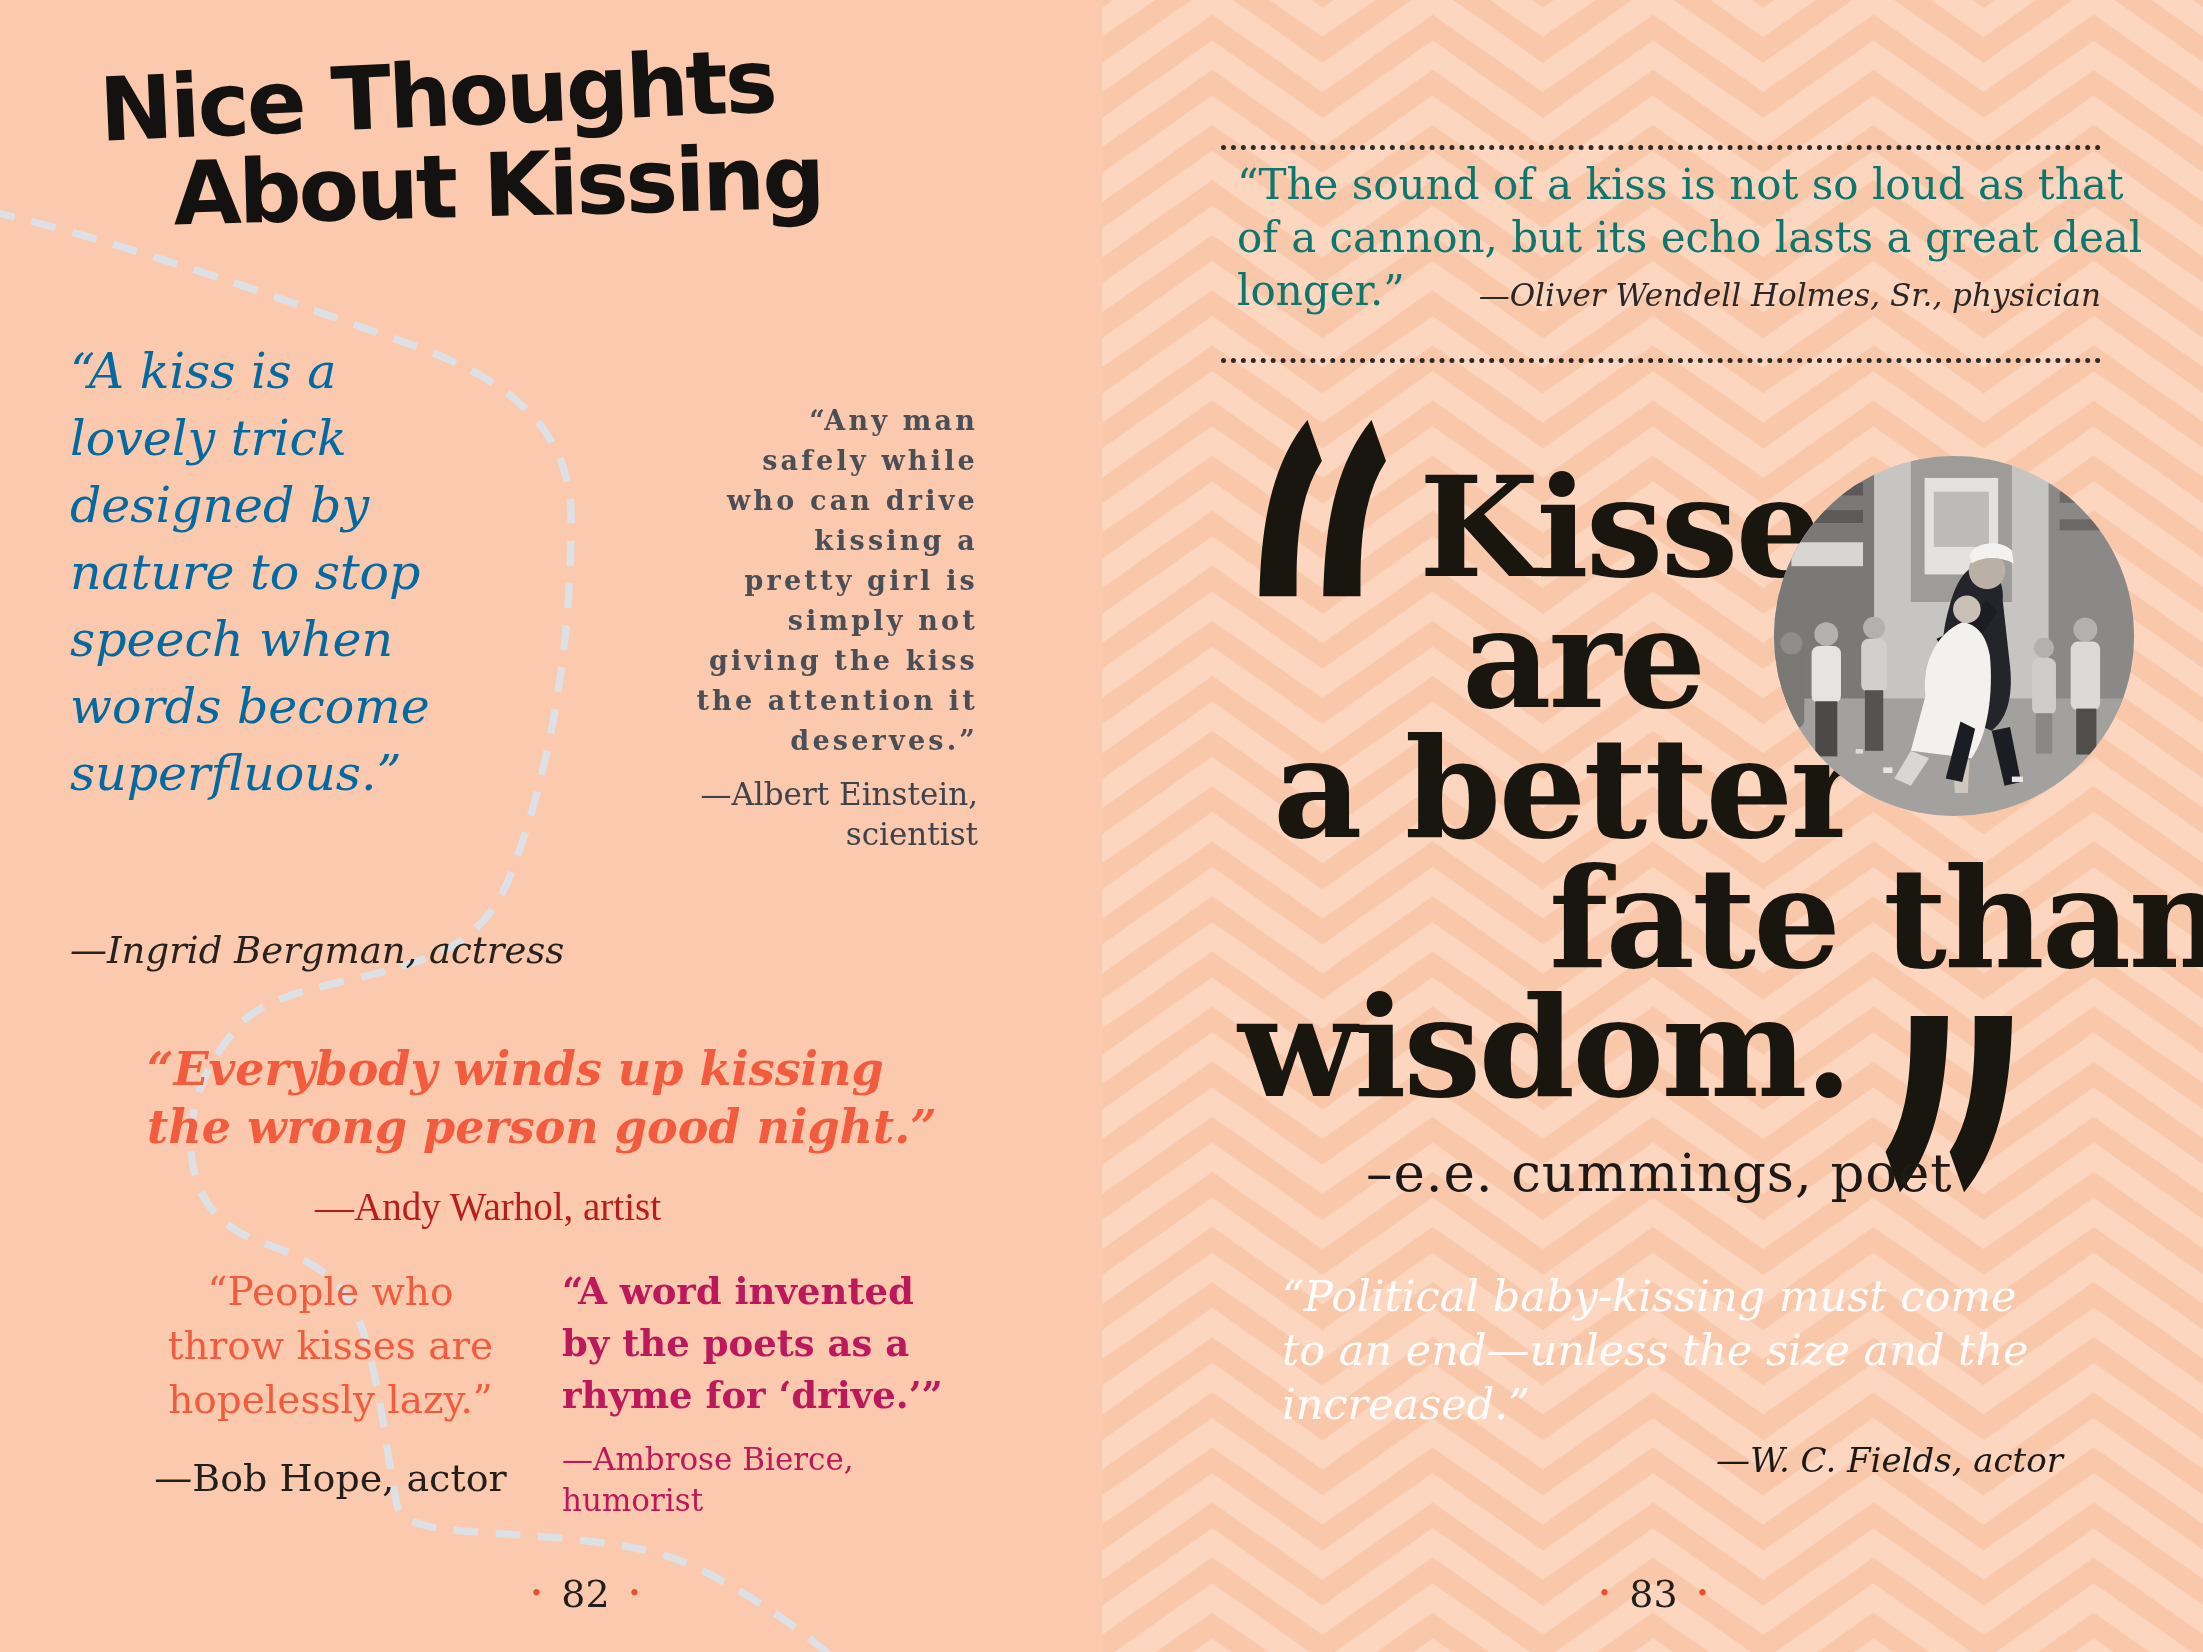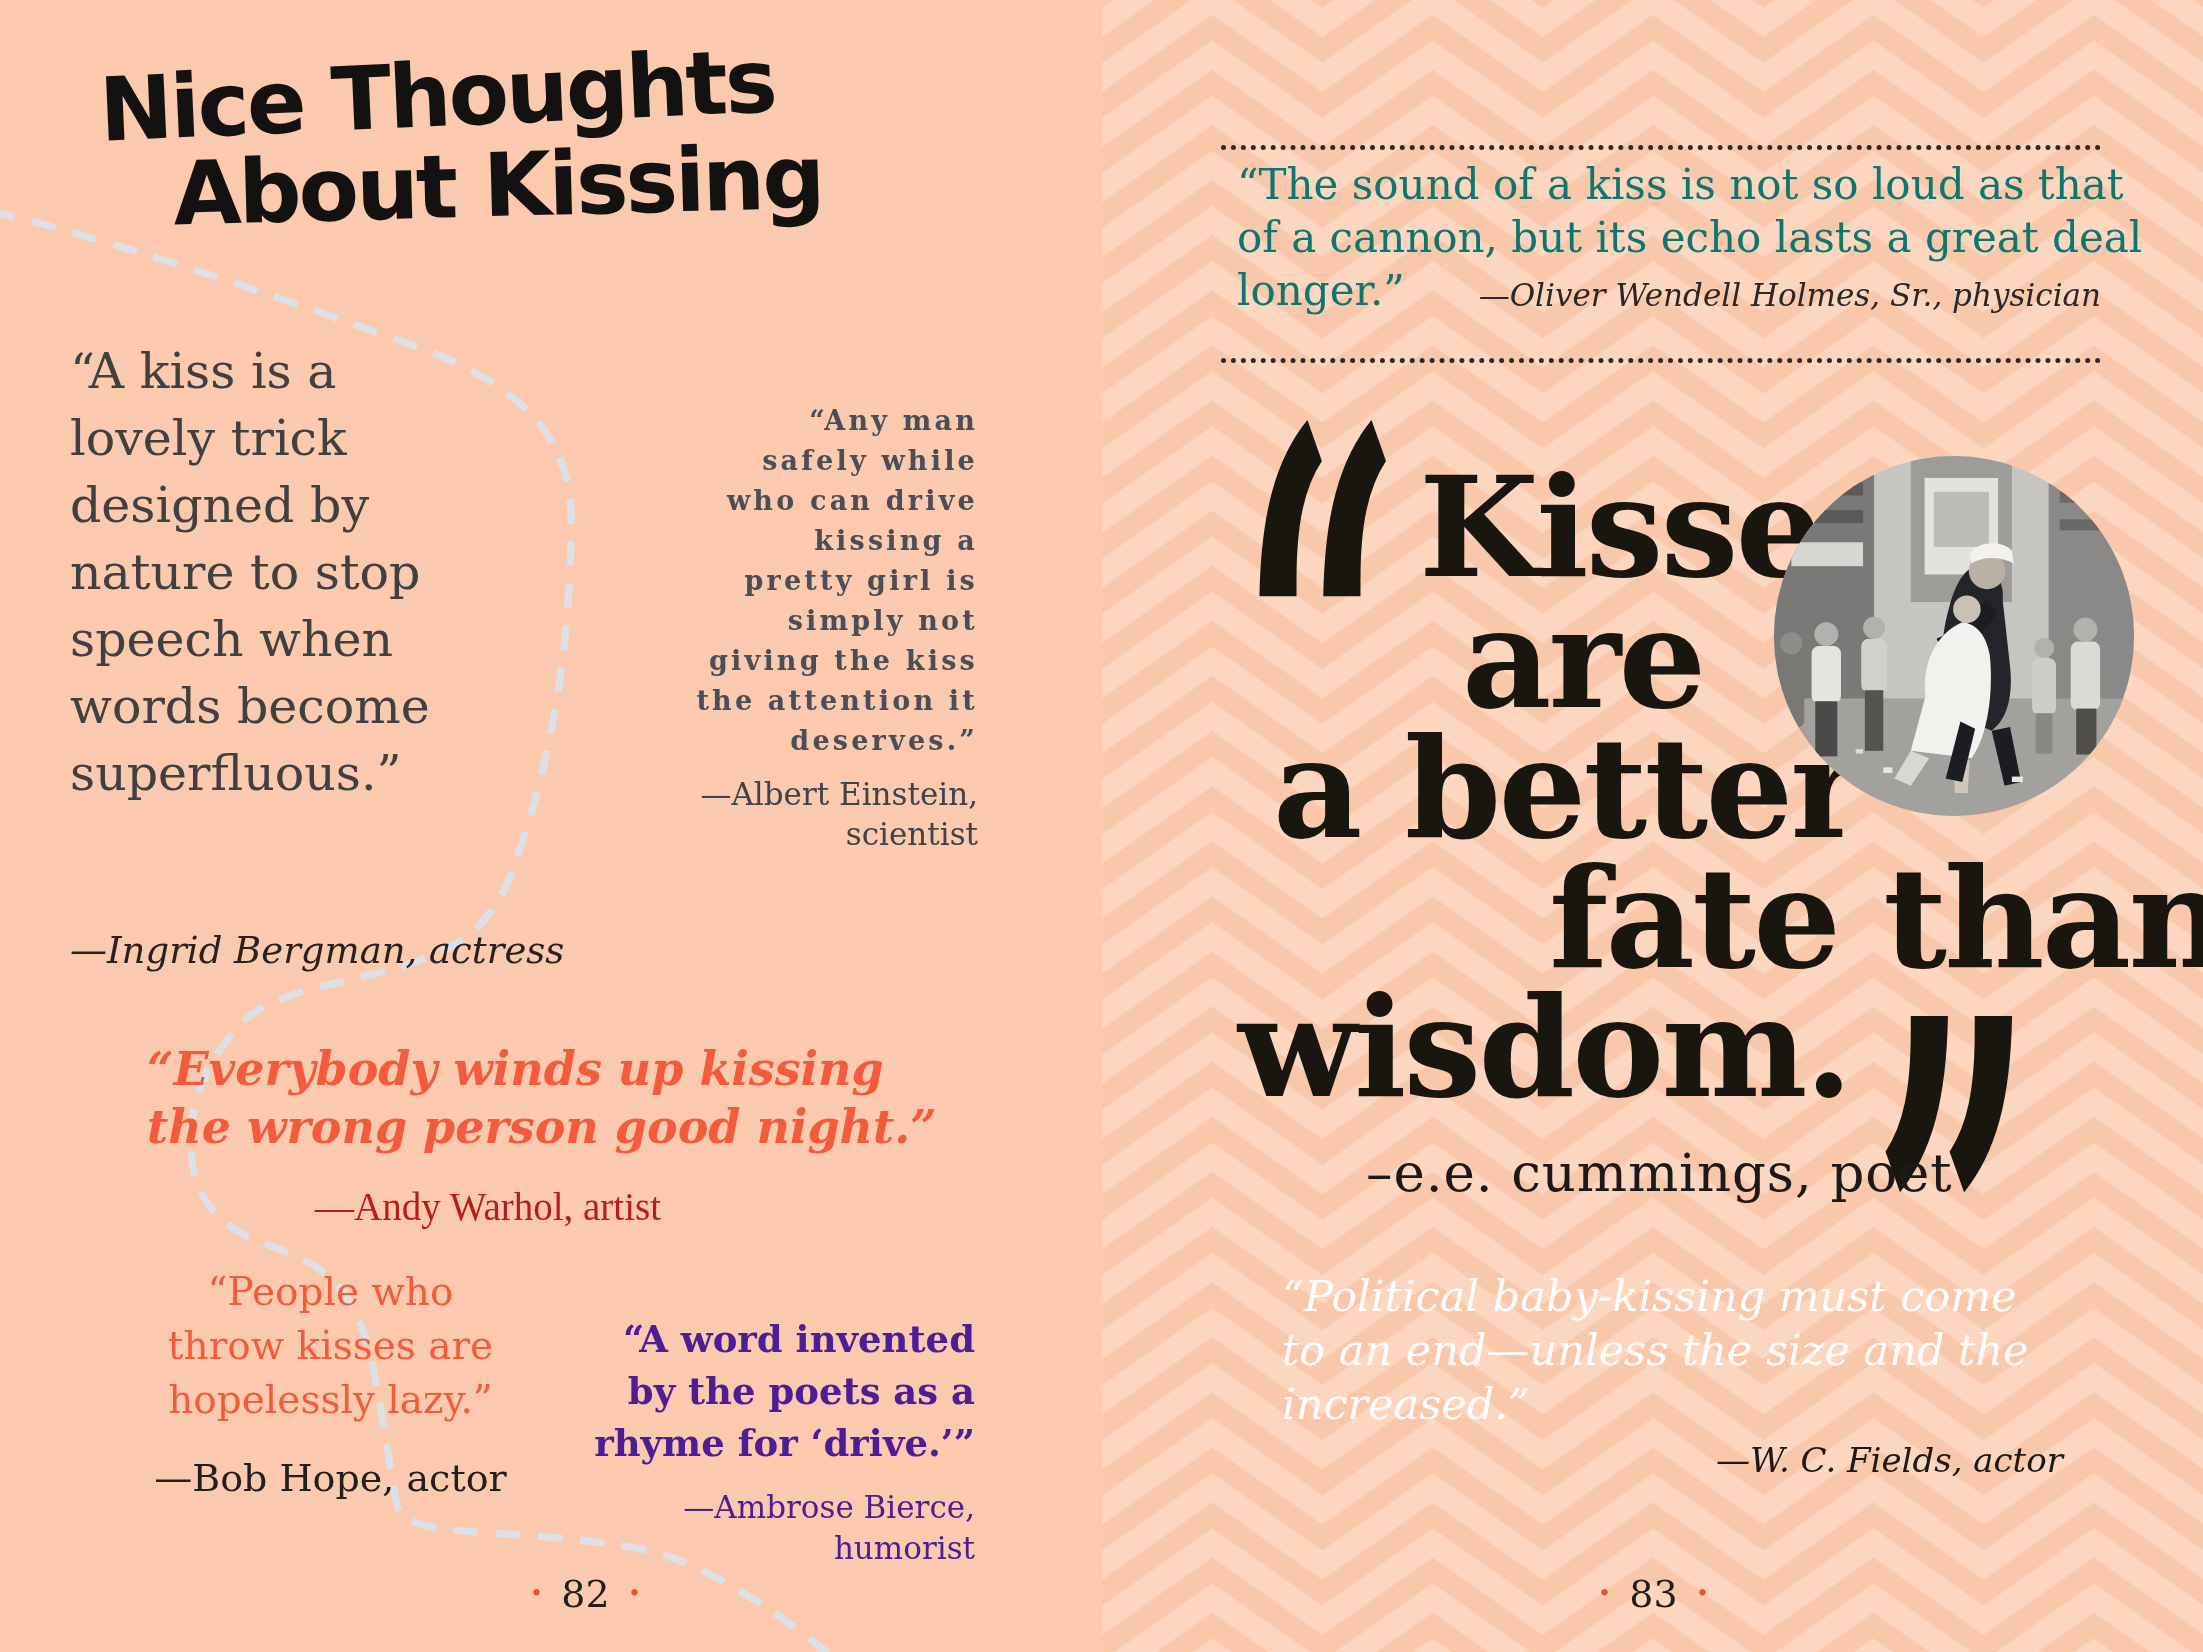--- a/index.html
+++ b/index.html
@@ -7,35 +7,35 @@
   .abs{position:absolute;}
   .page{position:absolute;top:0;height:1653px;width:1102px;}
   .page-left{left:0;background:#fbc9ad;}
   .page-right{left:1102px;}
   .bg-svg{position:absolute;left:0;top:0;}
   .z1{z-index:1;} .z2{z-index:2;} .z3{z-index:3;}
 
   
   .title-line{position:absolute;font-family:"DejaVu Sans",sans-serif;font-weight:700;
     color:#141210;font-size:88px;letter-spacing:-2.8px;transform:rotate(-2.5deg);white-space:nowrap;}
-  .bergman{position:absolute;left:70px;top:338px;color:#404040;
+  .bergman{position:absolute;left:70px;top:338px;font-style:italic;color:#0369a1;
     font-size:49px;line-height:67px;white-space:nowrap;}
   .bergman-attr{position:absolute;left:70px;top:929px;font-style:italic;color:#27221f;
     font-size:37px;white-space:nowrap;text-align:center;}
   .einstein{position:absolute;left:551px;top:401px;width:427px;text-align:right;
     color:#4a4e56;font-weight:700;font-size:27px;line-height:40px;letter-spacing:3.2px;white-space:nowrap;}
   .einstein-attr{margin-top:13px;font-weight:400;letter-spacing:0;font-size:31px;line-height:40px;color:#3f434c;}
   .warhol{position:absolute;left:147px;top:1040px;width:514px;text-align:right;
     font-style:italic;font-weight:700;color:#f25b3d;font-size:46px;line-height:58px;white-space:nowrap;}
   .warhol-attr{margin-top:22px;font-style:normal;font-weight:400;color:#b91c1c;font-size:39px;font-family:Liberation Serif, serif;}
   .hope{position:absolute;left:87px;top:1265px;width:487px;text-align:center;
     color:#f25b3d;font-size:39px;line-height:54px;white-space:nowrap;}
   .hope-attr{margin-top:24px;color:#221e1c;font-size:38px;}
-  .bierce{position:absolute;left:562px;top:1265px;width:413px;text-align:right;
-    color:#4c1d95;font-weight:700;font-size:37px;line-height:52px;white-space:nowrap;margin-top:48px;}
+  .bierce{position:absolute;left:562px;top:1265px;width:413px;text-align:left;
+    color:#be185d;font-weight:700;font-size:37px;line-height:52px;white-space:nowrap;}
   .bierce-attr{margin-top:18.4px;font-weight:400;font-size:31px;line-height:41px;}
 
   .pagenum{position:absolute;display:flex;align-items:center;justify-content:center;gap:18.4px;
     font-size:38px;color:#221e1c;}
   .pagenum .pdot{color:#e8502f;font-size:22px;line-height:38px;}
 
   
   .dotted-rule{position:absolute;left:119px;width:880px;height:0;border-top:5.5px dotted #2e2a28;}
   .holmes{position:absolute;left:135px;top:158px;color:#0f766e;font-size:42px;line-height:53px;white-space:nowrap;}
   .holmes-attr{position:absolute;left:121px;top:277px;width:878px;text-align:right;

